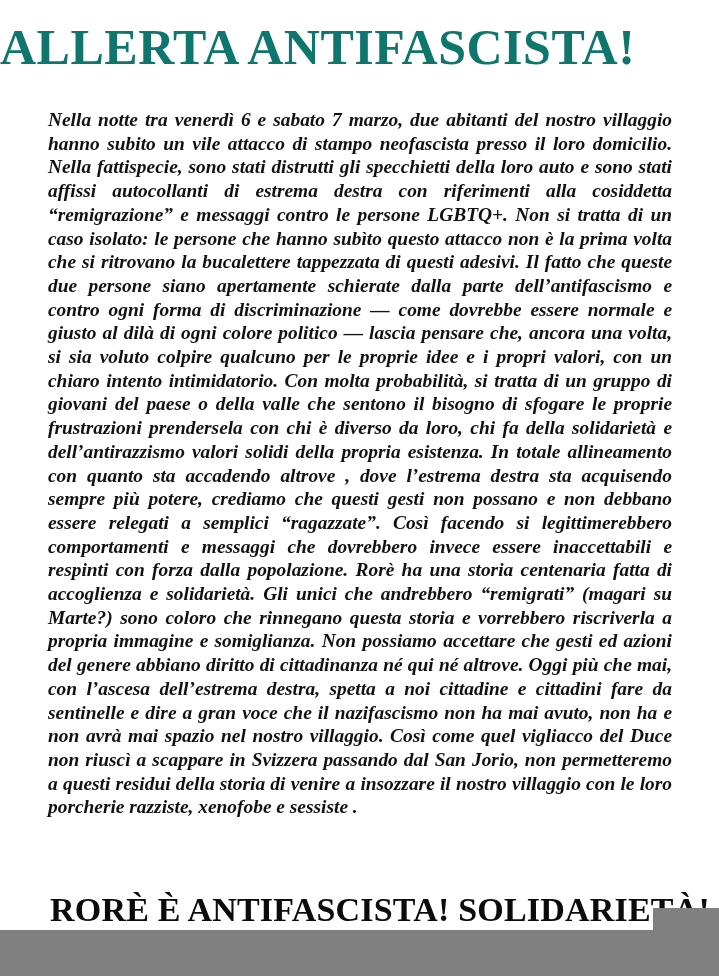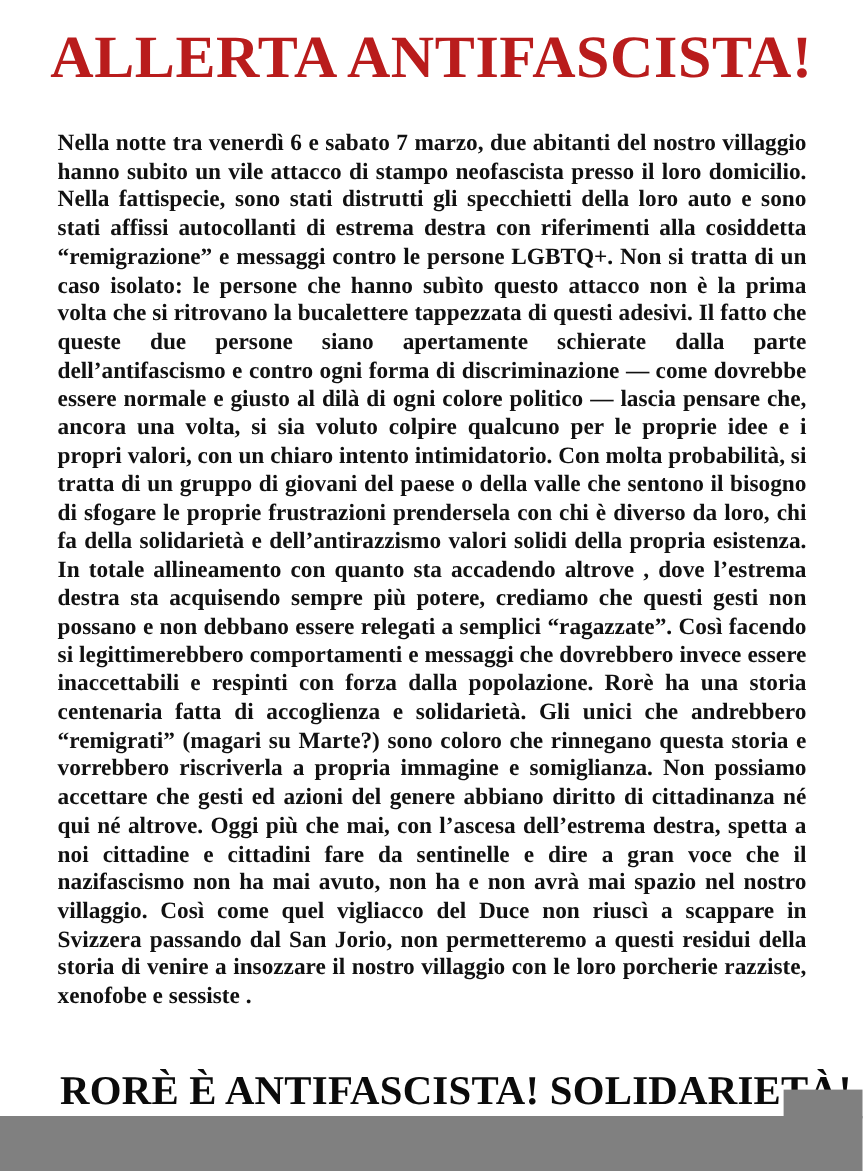--- a/index.html
+++ b/index.html
@@ -16,25 +16,24 @@
     font-family: "Liberation Serif", "DejaVu Serif", serif;
     -webkit-font-smoothing: antialiased;
   }
 
   
   .headline-top {
     position: absolute;
     left: 0;
     right: 0;
     top: 22px;
-    text-align: center;
     font-size: 50px;
     line-height: 1.0;
     font-weight: bold;
-    color: #b91c1c;
+    color: #0f766e;
     letter-spacing: 0.5px;
     white-space: nowrap;
   }
 
   
   .body-block {
     position: absolute;
     left: 48px;
     top: 108px;
     width: 624px;
@@ -43,20 +42,21 @@
     font-size: 19.4px;
     line-height: 23.7px;
     font-weight: bold;
     color: #111111;
     hyphens: none;
     word-spacing: 0px;
   }
   .body-block p {
     margin: 0;
     text-align: justify;
+    font-style: italic;
   }
   
 
   
   .headline-bottom {
     position: absolute;
     left: 50px;
     top: 893px;
     font-size: 34px;
     line-height: 1.0;

